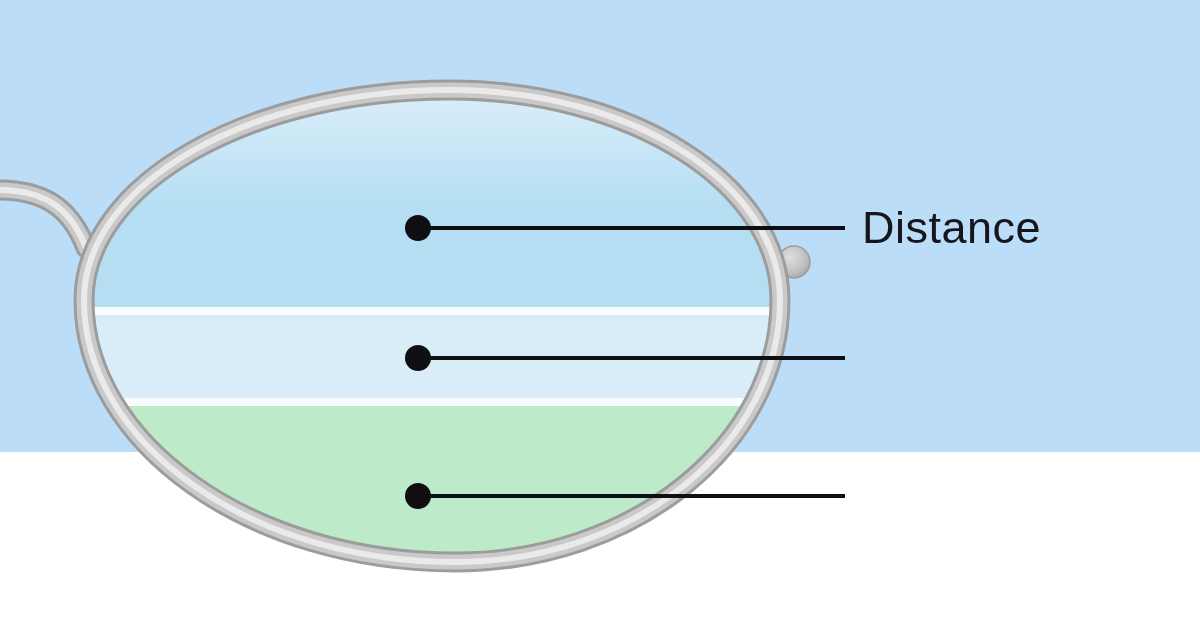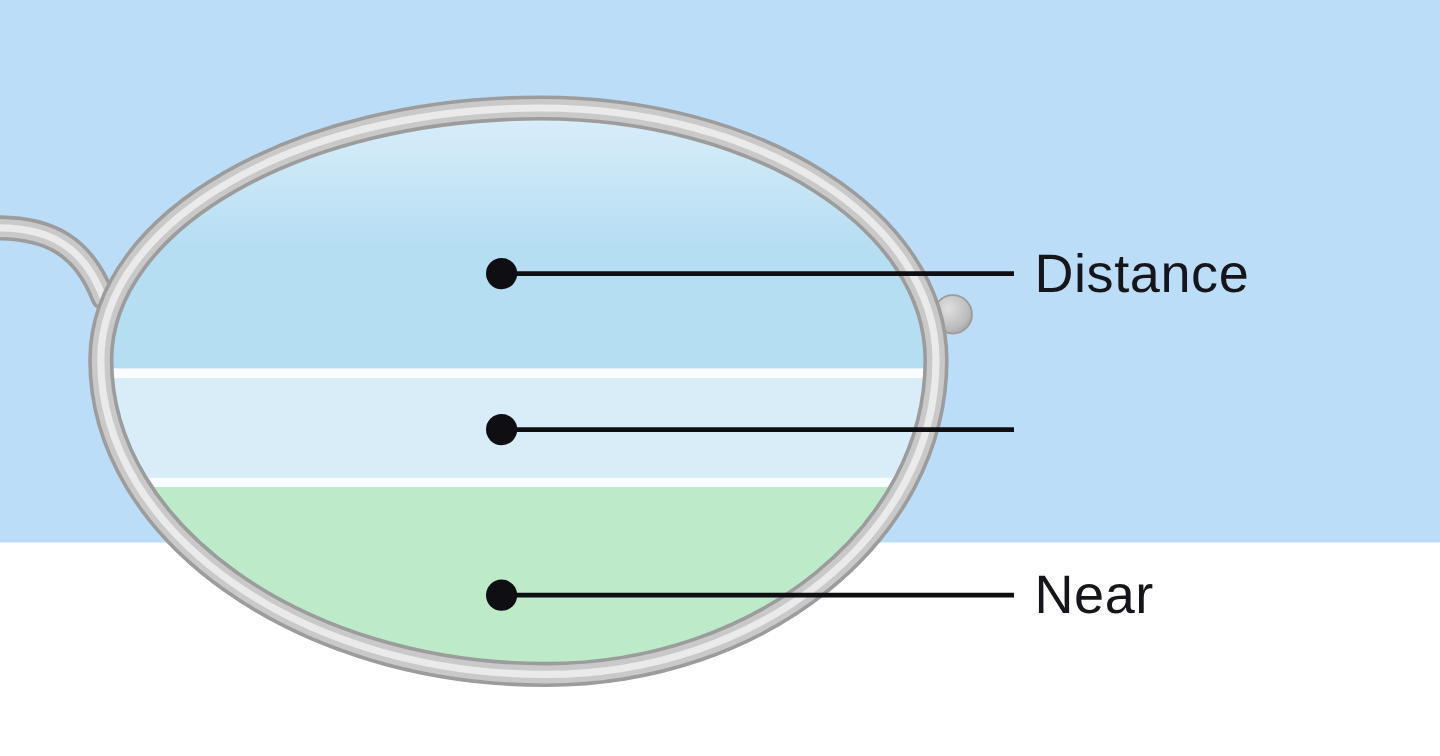--- a/index.html
+++ b/index.html
@@ -84,14 +84,13 @@
 
       <line x1="418" y1="358" x2="845" y2="358" stroke-width="4" stroke="#0e0e13"></line>
       <circle cx="418" cy="358" r="13" fill="#0e0e13"></circle>
 
       <line x1="418" y1="496" x2="845" y2="496" stroke-width="4" stroke="#0e0e13"></line>
       <circle cx="418" cy="496" r="13" fill="#0e0e13"></circle>
     </g>
   </svg>
 
   <div class="zone-label label-distance">Distance</div>
-  <div class="zone-label label-near">Near</div>
 </div>
 
 </body></html>

